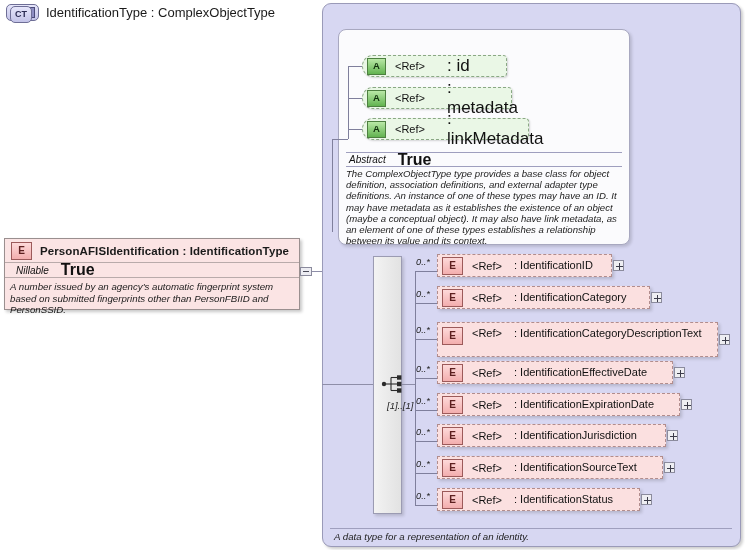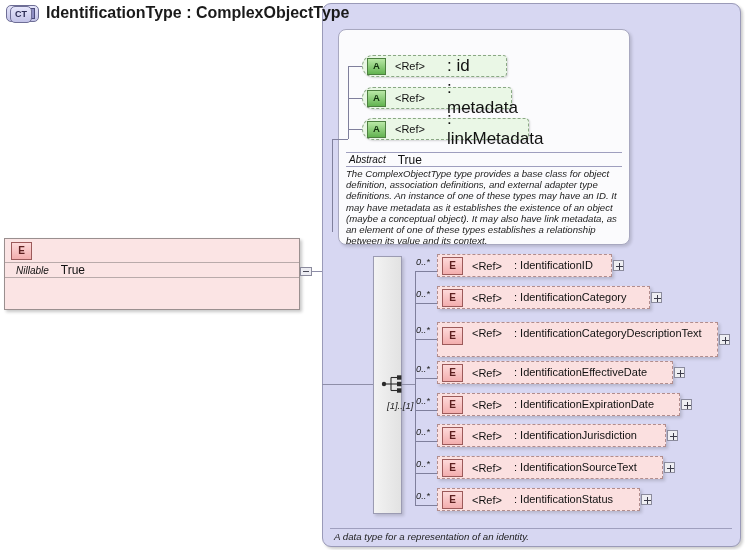--- a/index.html
+++ b/index.html
@@ -30,21 +30,21 @@
     display:flex;align-items:center;justify-content:center;
     font-size:10px;font-weight:bold;color:#5d2020;line-height:1;
   }
   #left-title{margin-left:8px;font-size:11.5px;font-weight:bold;color:#1a1a1a;letter-spacing:.1px;}
   #left-facet{
     left:0;top:24px;right:0;height:15px;
     display:flex;align-items:center;padding-left:11px;
     border-bottom:1px solid #b9aaaa;
   }
   .facet-key{font-style:italic;font-size:10px;color:#111;}
-  .facet-val{margin-left:12px;font-size:12px;font-weight:normal;color:#111;}
+  .facet-val{margin-left:12px;font-size:16px;font-weight:bold;color:#111;}
   #left-doc{
     left:0;top:39px;right:0;bottom:0;padding:3px 5px 0 5px;
     font-style:italic;font-size:9.7px;line-height:11.5px;color:#1b1b1b;
   }
 
   
   .wire{position:absolute;background:#8e8ea8;}
   #stub-box{
     left:300px;top:267px;width:12px;height:9px;
     background:#ececf2;border:1px solid #8a8a9c;
@@ -71,21 +71,21 @@
   .ico-CTplus .lbl{font-size:9px;font-weight:bold;color:#2b2b52;line-height:1;}
   .ico-CTplus .plusbox{
     width:9px;height:9px;background:#8e8ec4;border:1px solid #4b4b7a;
     position:relative;
   }
   .ico-CTplus .plusbox::before,.ico-CTplus .plusbox::after{
     content:"";position:absolute;background:#fff;
   }
   .ico-CTplus .plusbox::before{left:1px;top:3px;width:5px;height:1px;}
   .ico-CTplus .plusbox::after{left:3px;top:1px;width:1px;height:5px;}
-  #right-title{margin-left:7px;font-size:16px;font-weight:bold;color:#1a1a1a;}
+  #right-title{margin-left:7px;font-size:13px;font-weight:normal;color:#1a1a1a;}
 
   
   #cot-box{
     left:338px;top:29px;width:292px;height:216px;
     background:#fbfbfd;border:1px solid #a8a8c0;border-radius:8px;
     box-shadow:2px 2px 3px rgba(0,0,0,.14);
   }
   #cot-header{left:10px;top:6px;display:flex;align-items:center;}
   .ico-CT{
     height:15px;padding:0 4px;border-radius:5px;
@@ -166,25 +166,27 @@
     padding:2px 0 0 4px;
     font-style:italic;font-size:9.7px;color:#1b1b1b;
   }
 </style>
 </head>
 <body>
 
 <div class="abs" id="left-panel">
   <div class="abs" id="left-header">
     <span class="ico-E">E</span>
+    <span id="left-title">PersonAFISIdentification : IdentificationType</span>
   </div>
   <div class="abs" id="left-facet">
     <span class="facet-key">Nillable</span>
     <span class="facet-val">True</span>
   </div>
+  <div class="abs" id="left-doc">A number issued by an agency's automatic fingerprint system based on submitted fingerprints other than PersonFBIID and PersonSSID.</div>
 </div>
 
 <div class="abs wire" style="left:300px;top:271px;width:4px;height:1px;"></div>
 <div class="abs" id="stub-box"></div>
 <div class="abs wire" style="left:312px;top:271px;width:10px;height:1px;"></div>
 
 <div class="abs" id="right-panel"></div>
 
 <div class="abs" id="right-header">
   <span class="ico-CTplus">

